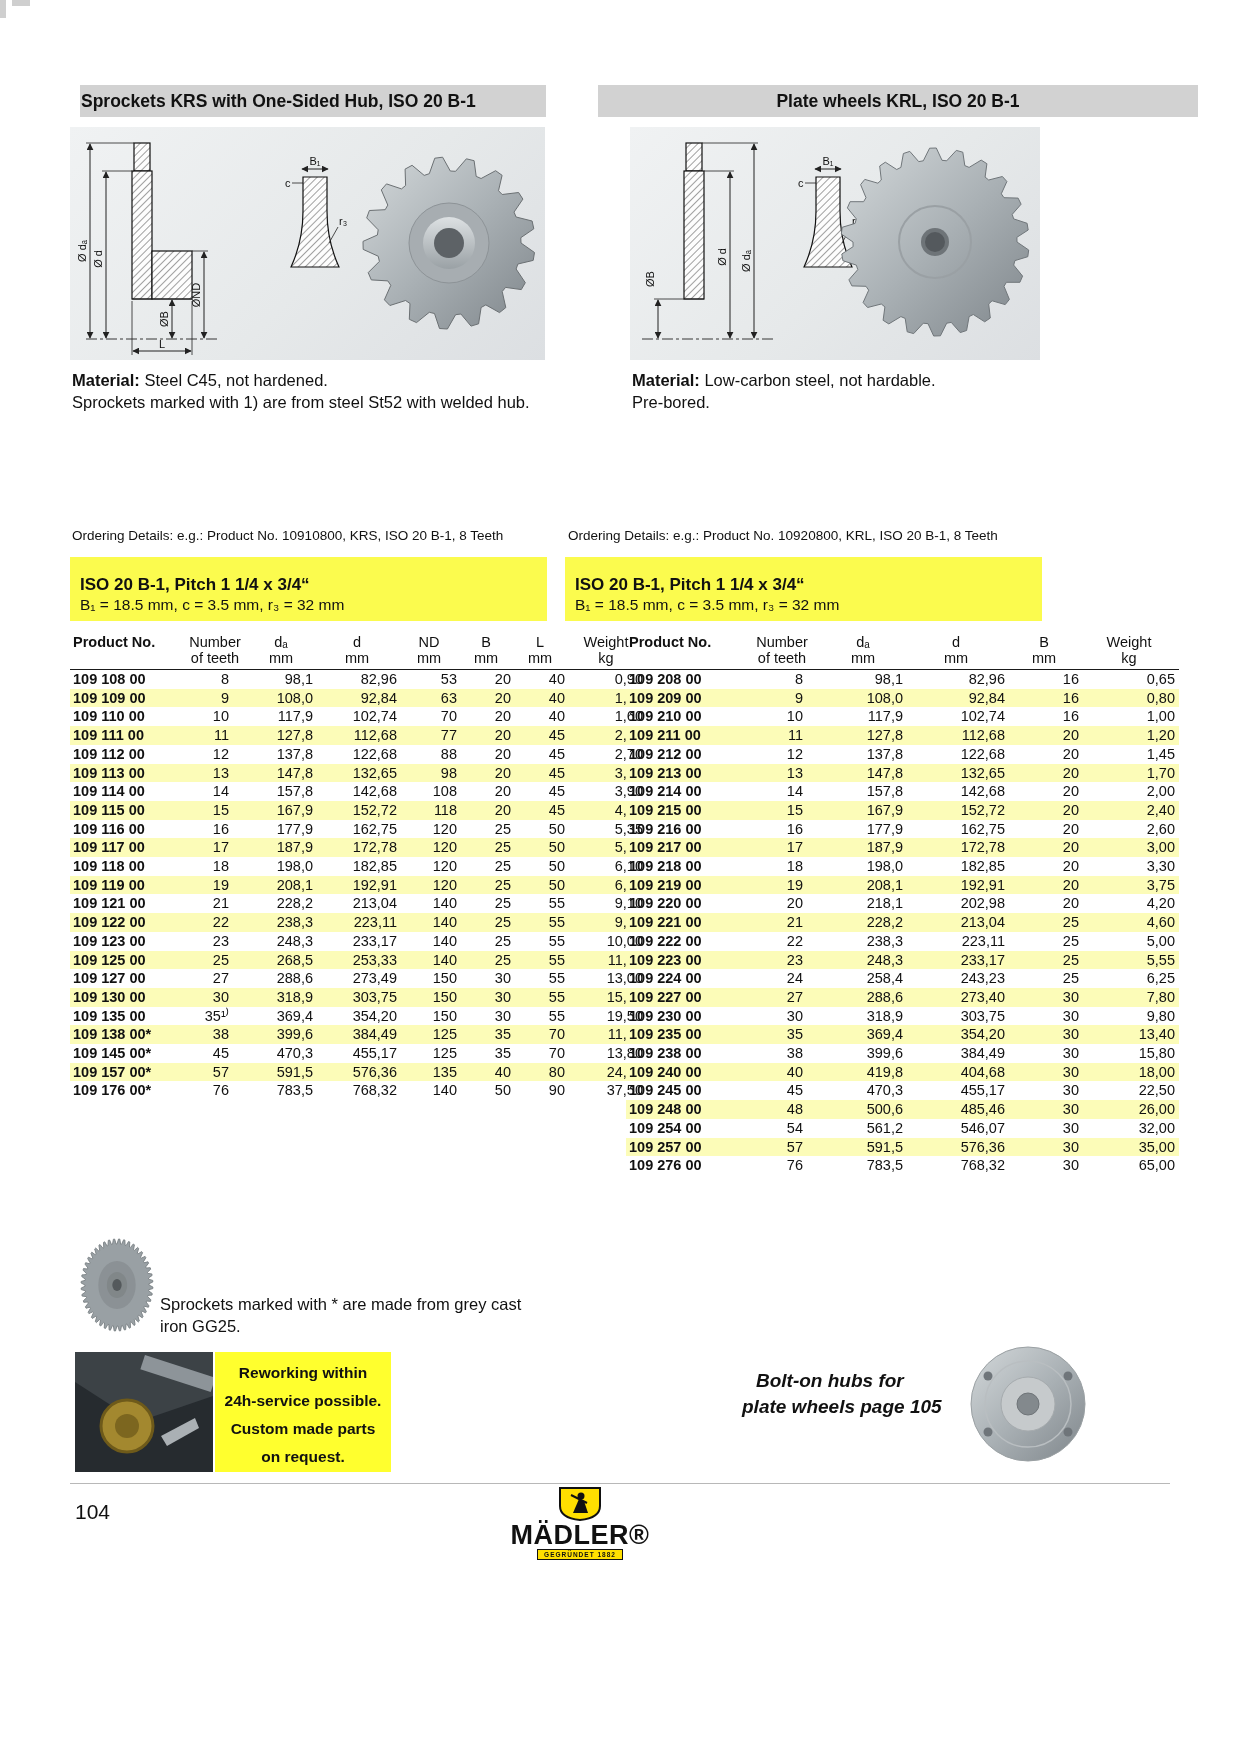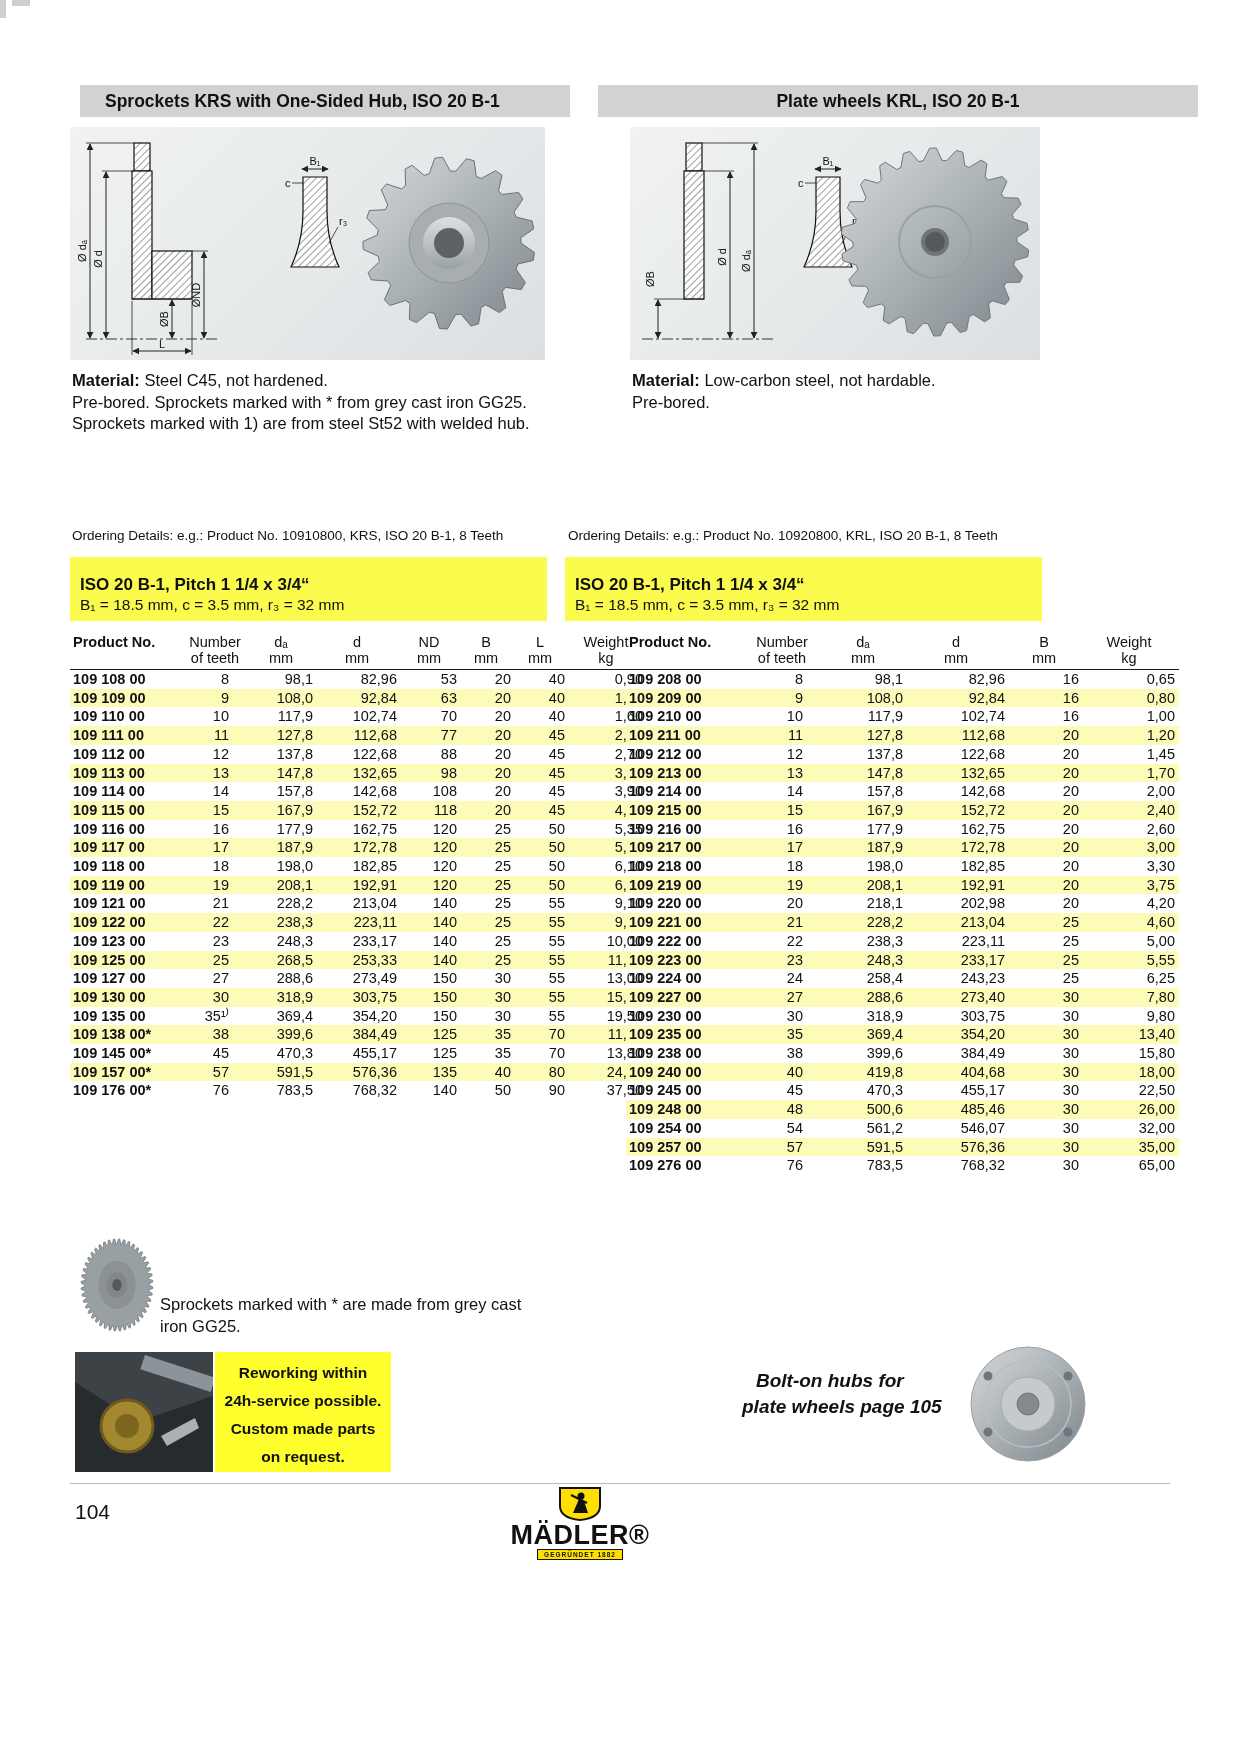--- a/index.html
+++ b/index.html
@@ -1,21 +1,21 @@
 <!DOCTYPE html>
 <html><head>
 <meta charset="utf-8">
 <style>
   html,body{margin:0;padding:0;background:#ffffff;}
   #page{position:relative;width:1240px;height:1754px;background:#ffffff;
         font-family:"Liberation Sans",sans-serif;color:#111;overflow:hidden;}
   .abs{position:absolute;}
   
   .titlebar{background:#d2d2d2;height:32px;line-height:32px;font-size:17.5px;font-weight:bold;}
-  .titlebar.padded{padding-left:25px;}
+  .titlebar.padded{padding-left:1px;}
   .titlebar.centered{text-align:center;margin-left:33px;}
   
   .panel{background:linear-gradient(135deg,#f0f2f3 0%,#e6e9ea 55%,#dcdfe2 100%);}
   
   .material{font-size:16.5px;line-height:21.5px;}
   .material b{font-weight:bold;}
   
   .ordering{font-size:13.5px;font-weight:normal;}
   
   .band{background:#fbfb4e;padding:18px 10px 6px 10px;}
@@ -125,21 +125,20 @@
     <svg class="abs" style="left:288px;top:3px" width="182" height="227" viewBox="0 0 182 227">
       <path fill="url(#metal)" stroke="#6b7073" stroke-width="1" d="M163.0,113.0L176.5,122.5L175.2,130.4L159.9,134.0L158.1,139.0L167.3,152.7L163.3,159.6L147.6,157.4L144.2,161.5L147.8,177.6L141.5,182.6L127.8,174.9L123.1,177.5L120.6,193.8L113.0,196.1L102.9,184.0L97.6,184.7L89.4,199.0L81.5,198.5L76.5,183.5L71.3,182.3L58.5,192.6L51.3,189.3L52.0,173.5L47.6,170.5L31.9,175.5L26.4,169.8L32.8,155.3L29.8,150.9L13.3,149.9L10.2,142.6L21.4,131.4L20.2,126.2L5.2,119.4L5.0,111.4L19.4,105.0L20.2,99.8L8.7,87.9L11.4,80.5L27.2,79.7L29.8,75.1L23.3,59.9L28.5,53.9L43.5,58.9L47.6,55.5L47.1,39.1L54.1,35.3L66.2,45.4L71.3,43.7L76.8,28.2L84.6,27.2L92.3,41.0L97.6,41.3L108.4,28.8L116.1,30.7L118.2,46.4L123.1,48.5L137.6,40.7L144.1,45.3L140.5,60.7L144.2,64.5L160.6,62.5L164.9,69.1L156.0,82.1L158.1,87.0L174.1,91.0L175.8,98.8L162.8,107.7Z"></path>
       <circle cx="91" cy="113" r="40" fill="#a7adb1" stroke="#8d9397"></circle>
       <circle cx="91" cy="113" r="26" fill="url(#metal2)"></circle>
       <circle cx="91" cy="113" r="15" fill="#5d6266"></circle>
     </svg>
   </div>
 
   <div class="abs material" style="left:72px;top:370px;width:505px">
     <div><b>Material:</b><span> Steel C45, not hardened.</span></div>
-    <div>Pre-bored. Sprockets marked with * from grey cast iron GG25.</div>
     <div>Sprockets marked with 1) are from steel St52 with welded hub.</div>
   </div>
 
   <div class="abs ordering" style="left:72px;top:528px">Ordering Details: e.g.: Product No. 10910800, KRS, ISO 20 B-1, 8 Teeth</div>
 
   <div class="abs band" style="left:70px;top:557px;width:457px">
     <div class="bt">ISO 20 B-1, Pitch 1 1/4 x 3/4“</div>
     <div class="bs">B₁ = 18.5 mm, c = 3.5 mm, r₃ = 32 mm</div>
   </div>
 

